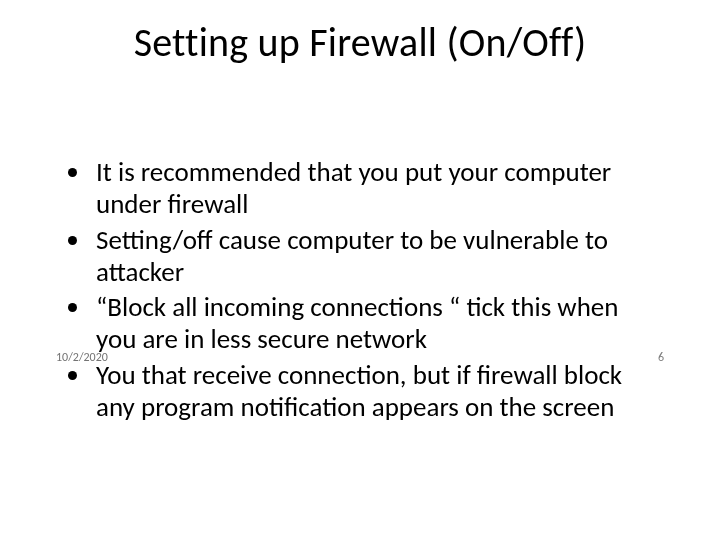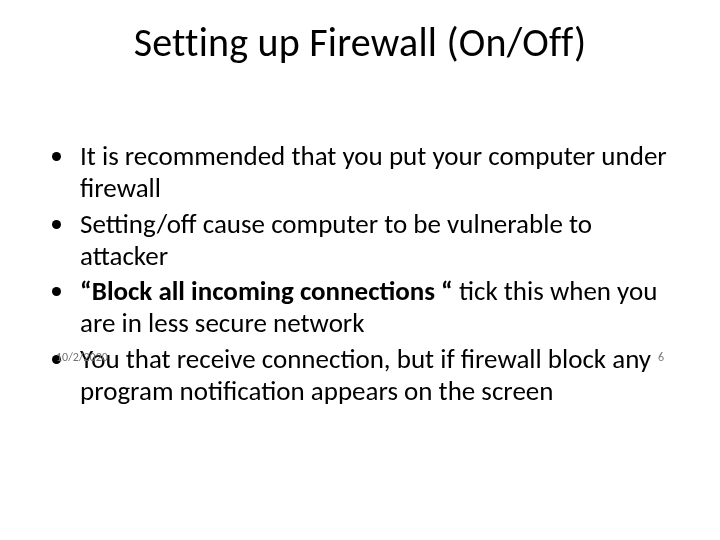--- a/index.html
+++ b/index.html
@@ -30,30 +30,30 @@
   }
   .body {
     position: absolute;
     top: 140px;
     left: 48px;
     right: 48px;
     font-size: 27px;
     line-height: 1.18;
   }
   ul.bullets {
-    margin: 0;
+    margin: 16px;
     padding: 0 0 0 28px;
     list-style: disc;
   }
   ul.bullets li {
     margin: 0 0 4px 0;
     padding-left: 4px;
   }
   .bold {
-    font-weight: 700;
+    font-weight: 400;
   }
   .footer-date {
     position: absolute;
     left: 56px;
     bottom: 26px;
     font-size: 12px;
     color: #737373;
   }
   .footer-page {
     position: absolute;

